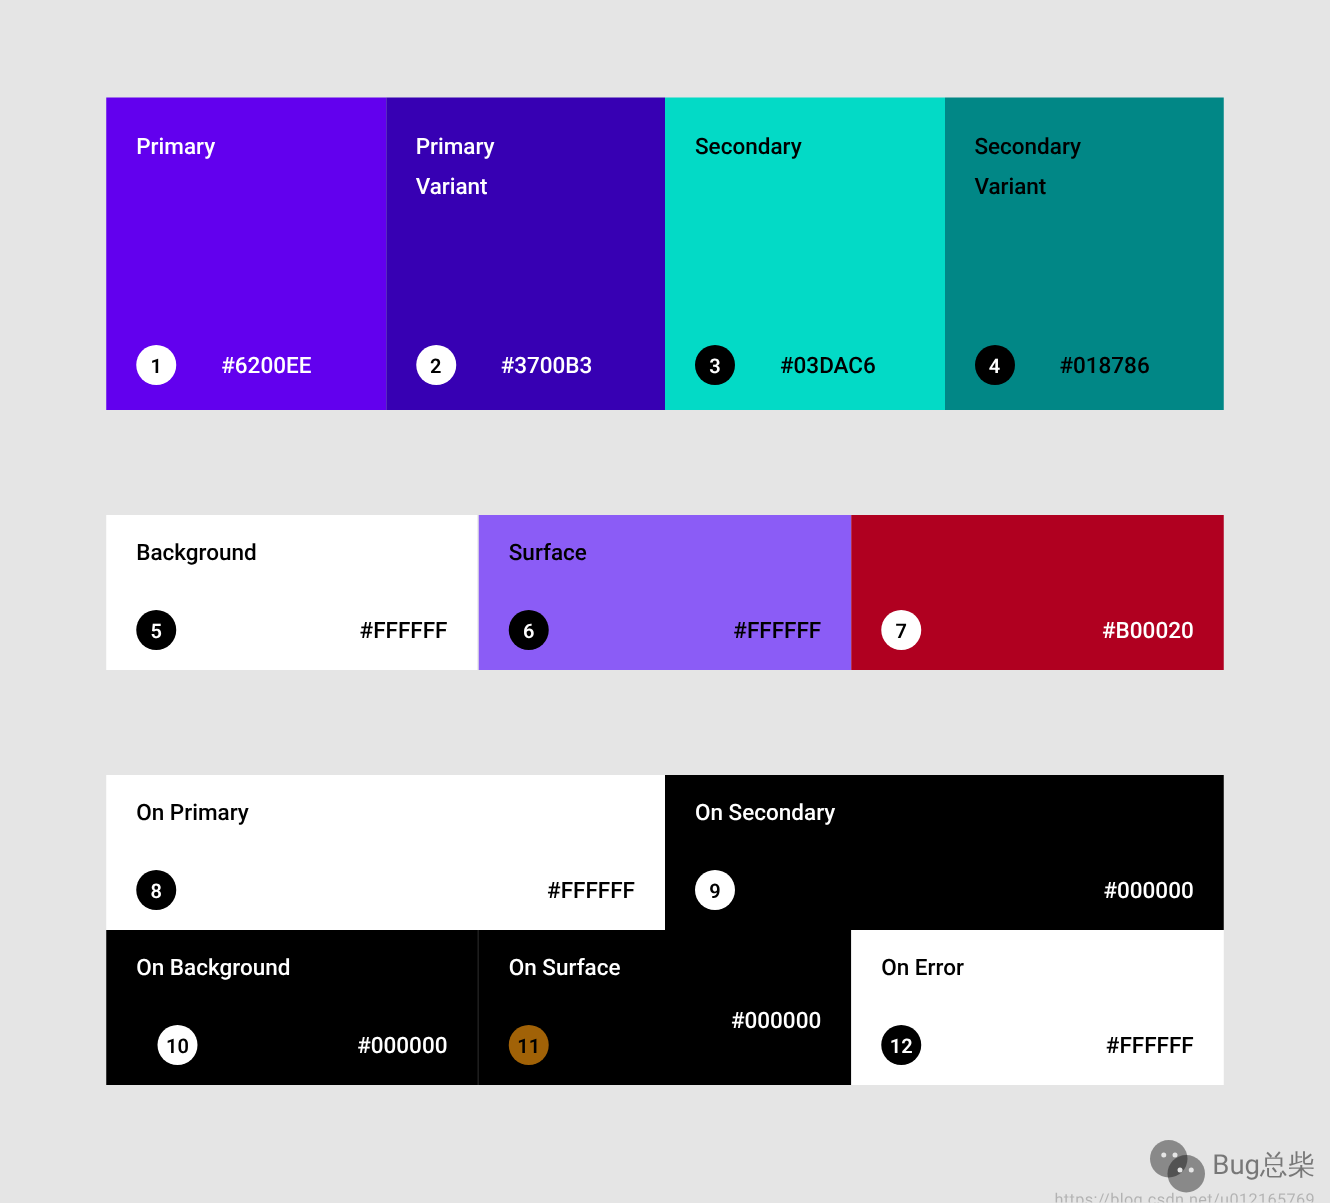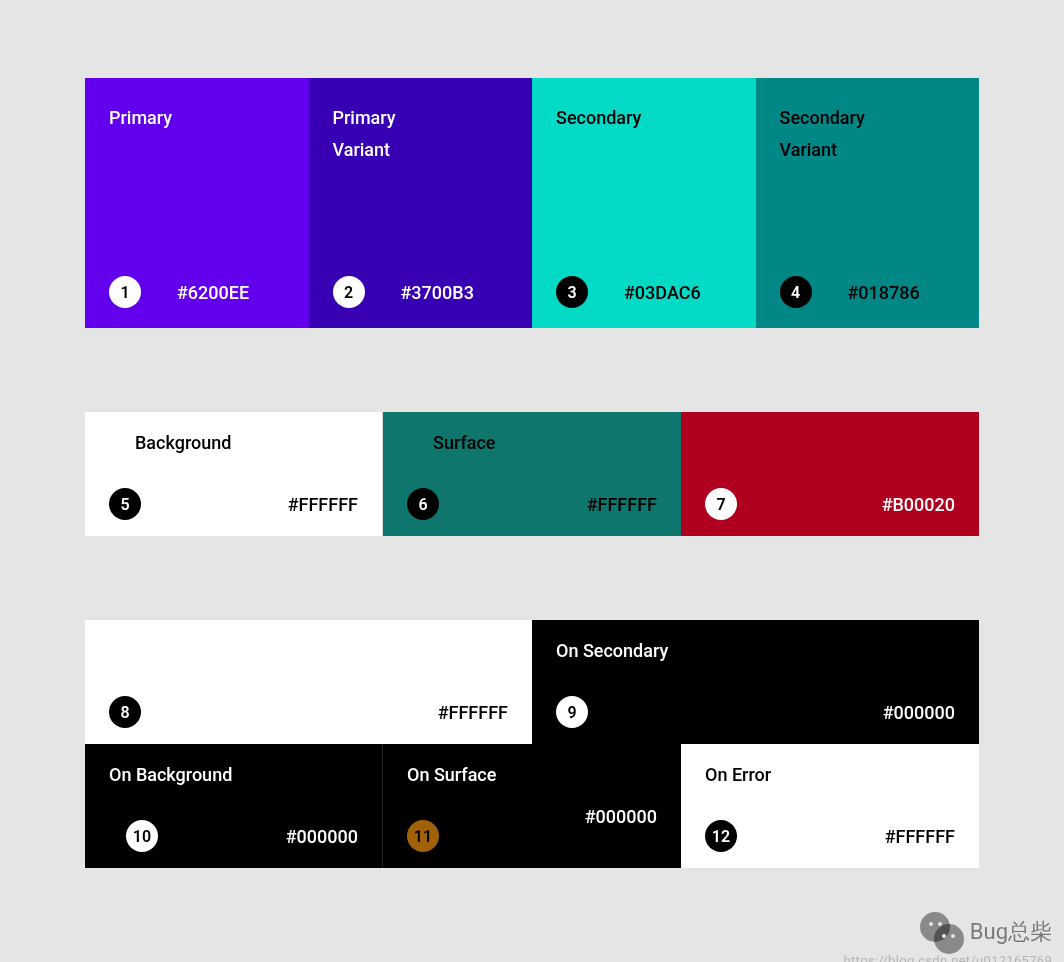--- a/index.html
+++ b/index.html
@@ -27,21 +27,21 @@
   .badge {
     width: 32px; height: 32px; border-radius: 50%;
     display: flex; align-items: center; justify-content: center;
     font-size: 16px; font-weight: 600; flex: 0 0 32px;
   }
   .hex { margin-left: 36px; font-size: 18px; font-weight: 500; }
 
   
   .row2 { display: flex; margin-top: 84px; }
   .sw2 { width: 298px; height: 124px; position: relative; padding: 20px 24px 0 24px; }
-  .sw2 .label { font-size: 18px; font-weight: 500; margin-left: 26px; }
+  .sw2 .label { font-size: 18px; font-weight: 500; }
   .sw2 .sw-footer2 {
     position: absolute; left: 24px; right: 24px; bottom: 16px;
     display: flex; align-items: center; justify-content: space-between;
   }
   .sw2 .hex, .sw3 .hex, .sw4 .hex { margin-left: 0; }
 
   
   .row3 { display: flex; margin-top: 84px; }
   .sw3 { width: 447px; height: 124px; position: relative; padding: 20px 24px 0 24px; }
   .sw3 .label { font-size: 18px; font-weight: 500; }
@@ -143,41 +143,42 @@
   <div class="row2">
     <div class="sw2 sep-r" style="background:#FFFFFF;color:#000000;">
       <div class="label">Background</div>
       <div class="sw-footer2">
         <div class="badge" style="background:#000000;color:#FFFFFF;">
             <span>5</span>
           </div>
         <div class="hex">#FFFFFF</div>
       </div>
     </div>
-    <div class="sw2" style="background:#0f766e;color:#000000;">
+    <div class="sw2" style="background:#8b5cf6;color:#000000;">
       <div class="label">Surface</div>
       <div class="sw-footer2">
         <div class="badge" style="background:#000000;color:#FFFFFF;">
             <span>6</span>
           </div>
         <div class="hex">#FFFFFF</div>
       </div>
     </div>
     <div class="sw2" style="background:#B00020;color:#FFFFFF;">
       <div class="sw-footer2">
         <div class="badge" style="background:#FFFFFF;color:#000000;">
             <span>7</span>
           </div>
         <div class="hex">#B00020</div>
       </div>
     </div>
   </div>
 
   <div class="row3">
     <div class="sw3" style="background:#FFFFFF;color:#000000;">
+      <div class="label">On Primary</div>
       <div class="sw-footer2">
         <div class="badge" style="background:#000000;color:#FFFFFF;">
             <span>8</span>
           </div>
         <div class="hex">#FFFFFF</div>
       </div>
     </div>
     <div class="sw3" style="background:#000000;color:#FFFFFF;">
       <div class="label">On Secondary</div>
       <div class="sw-footer2">

